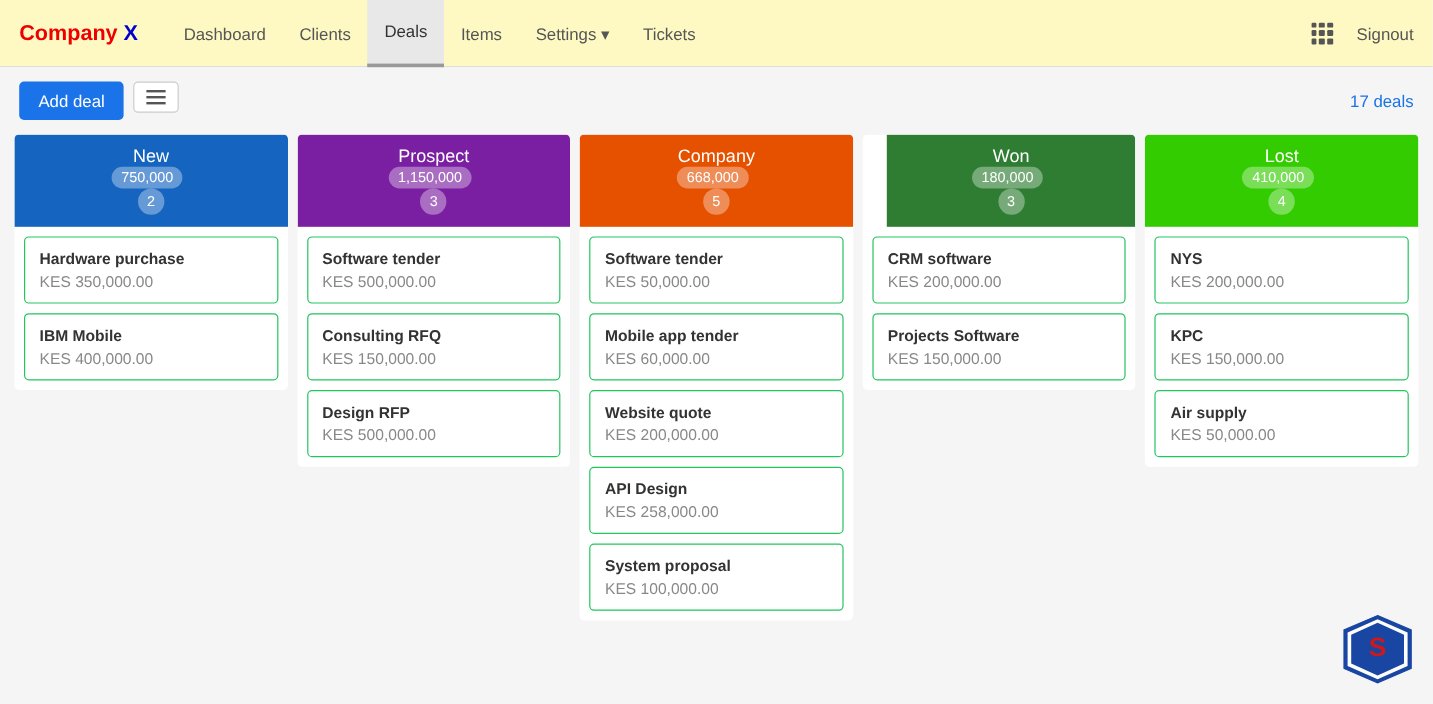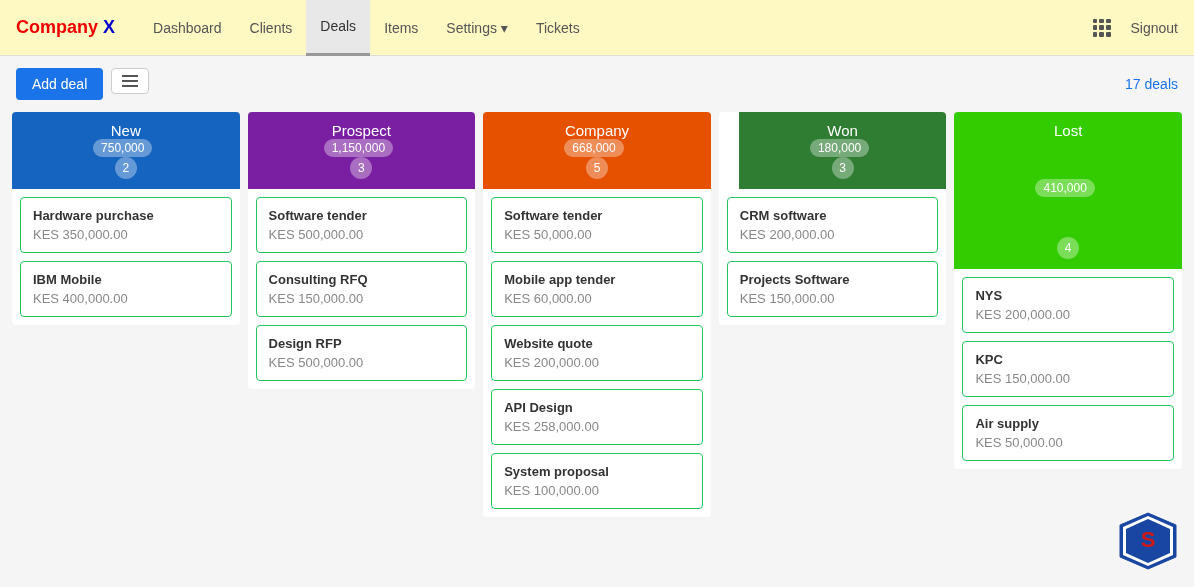--- a/index.html
+++ b/index.html
@@ -152,21 +152,21 @@
       display: flex;
       align-items: center;
       justify-content: center;
       font-size: 12px;
     }
 
     .col-new .col-header { background: #1565c0; }
     .col-prospect .col-header { background: #7b1fa2; }
     .col-proposal .col-header { background: #e65100; }
     .col-won .col-header { background: #2e7d32; margin-left: 20px; }
-    .col-lost .col-header { background: #33cc00; gap: 40px; }
+    .col-lost .col-header { background: #33cc00; }
 
     .deal-card {
       border: 1px solid #22c55e;
       border-radius: 4px;
       margin: 8px;
       padding: 10px 12px;
       background: #fff;
       cursor: pointer;
     }
     .deal-title {

